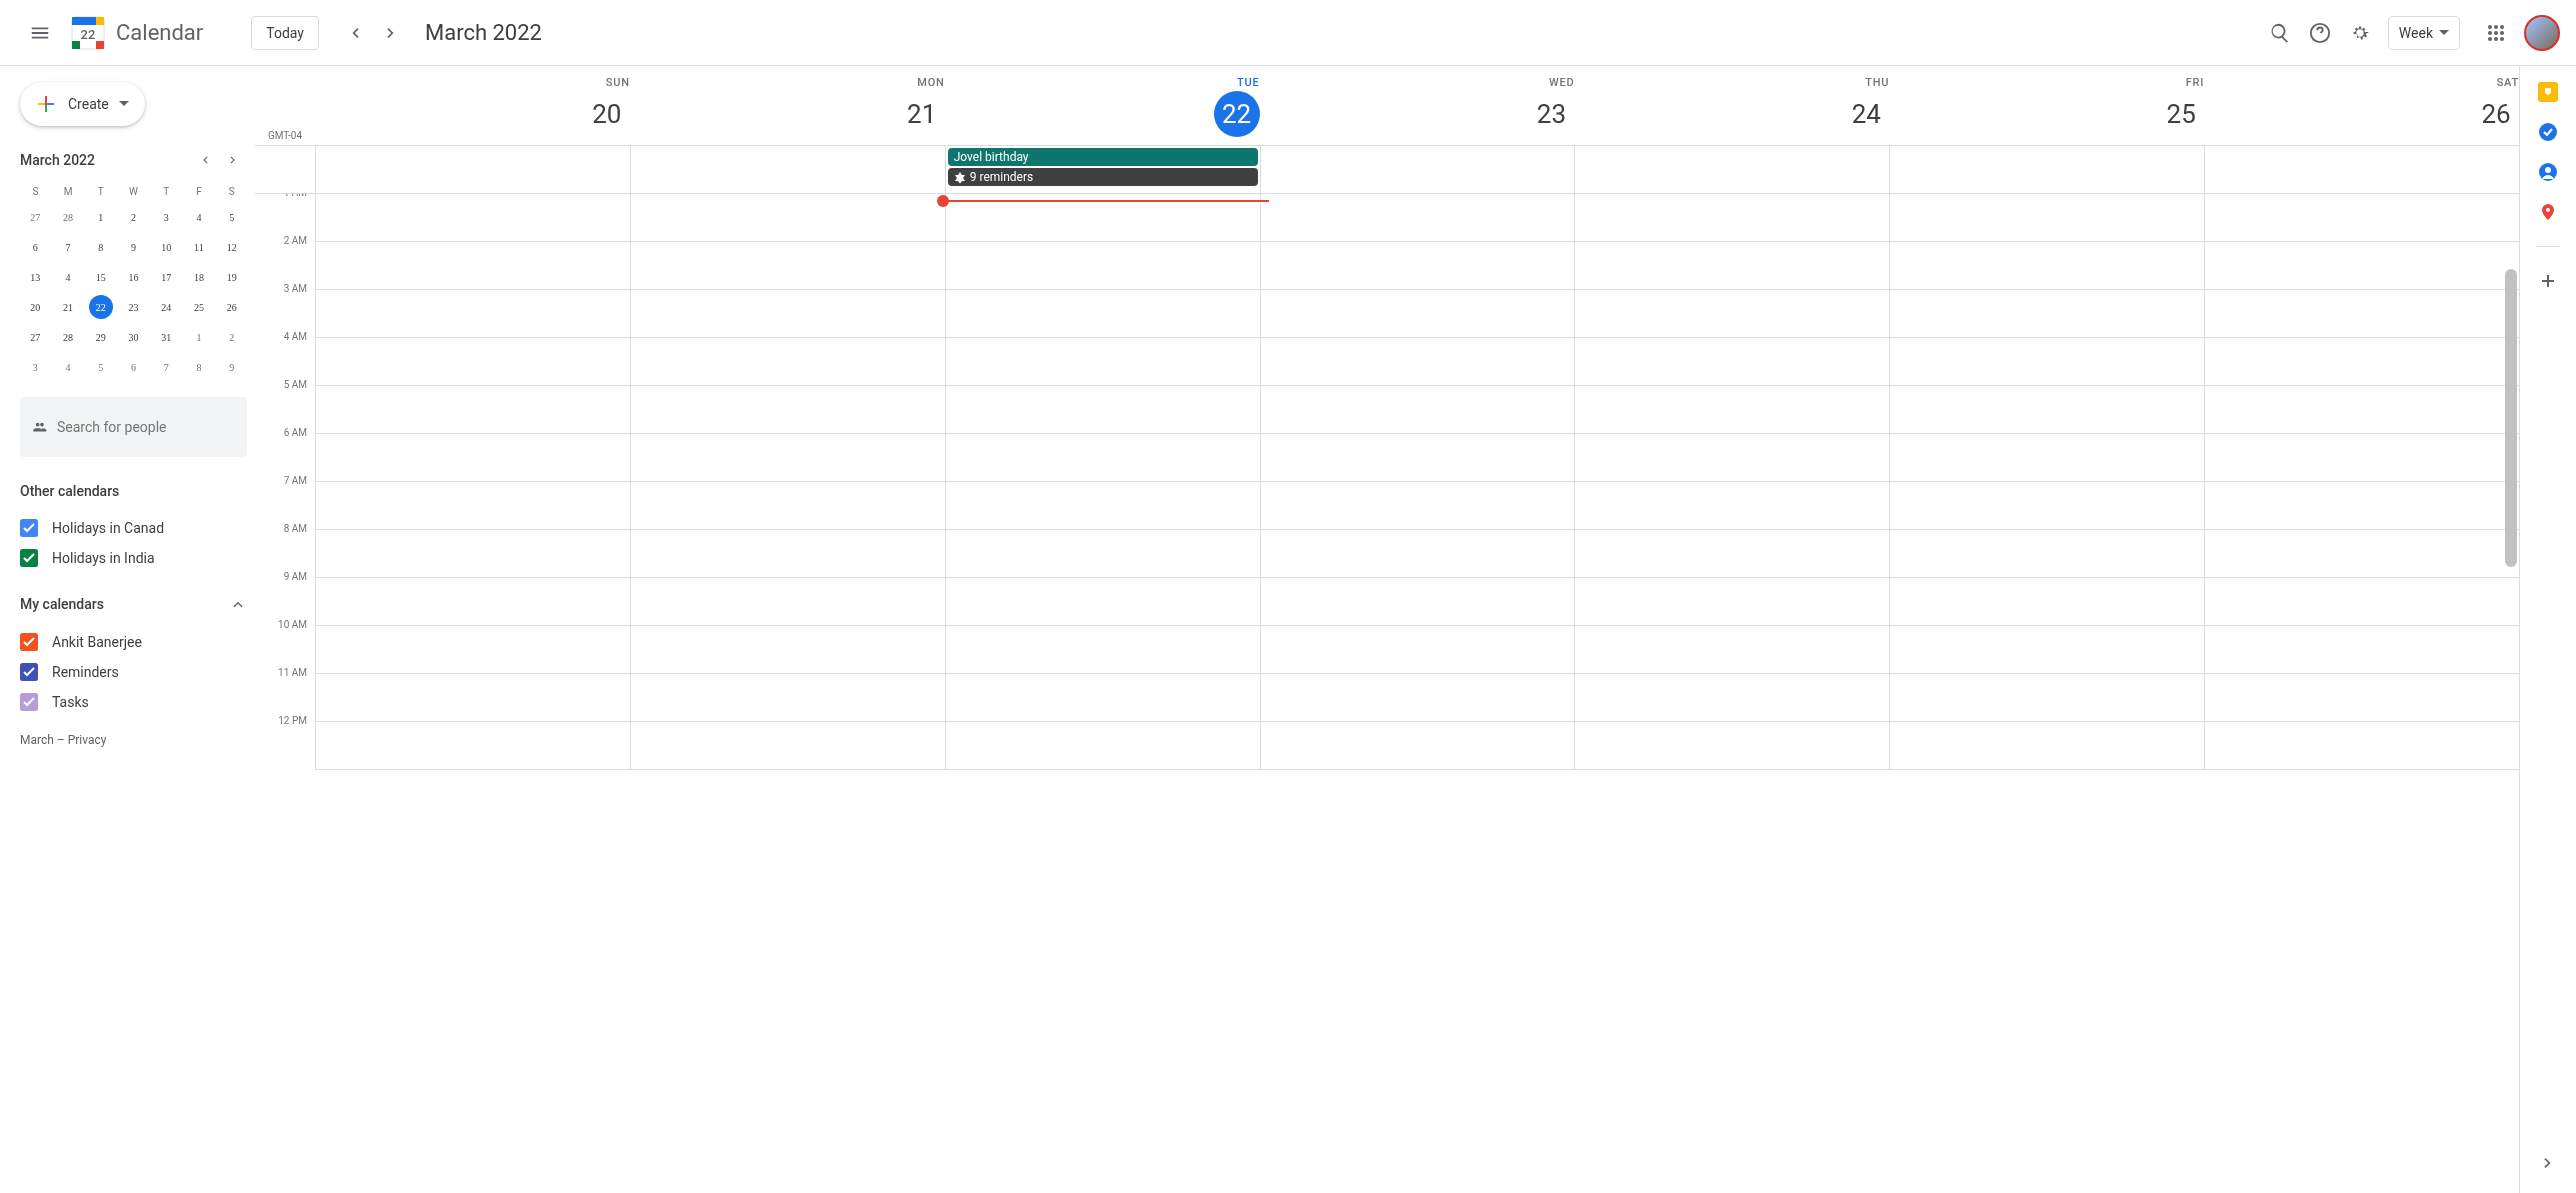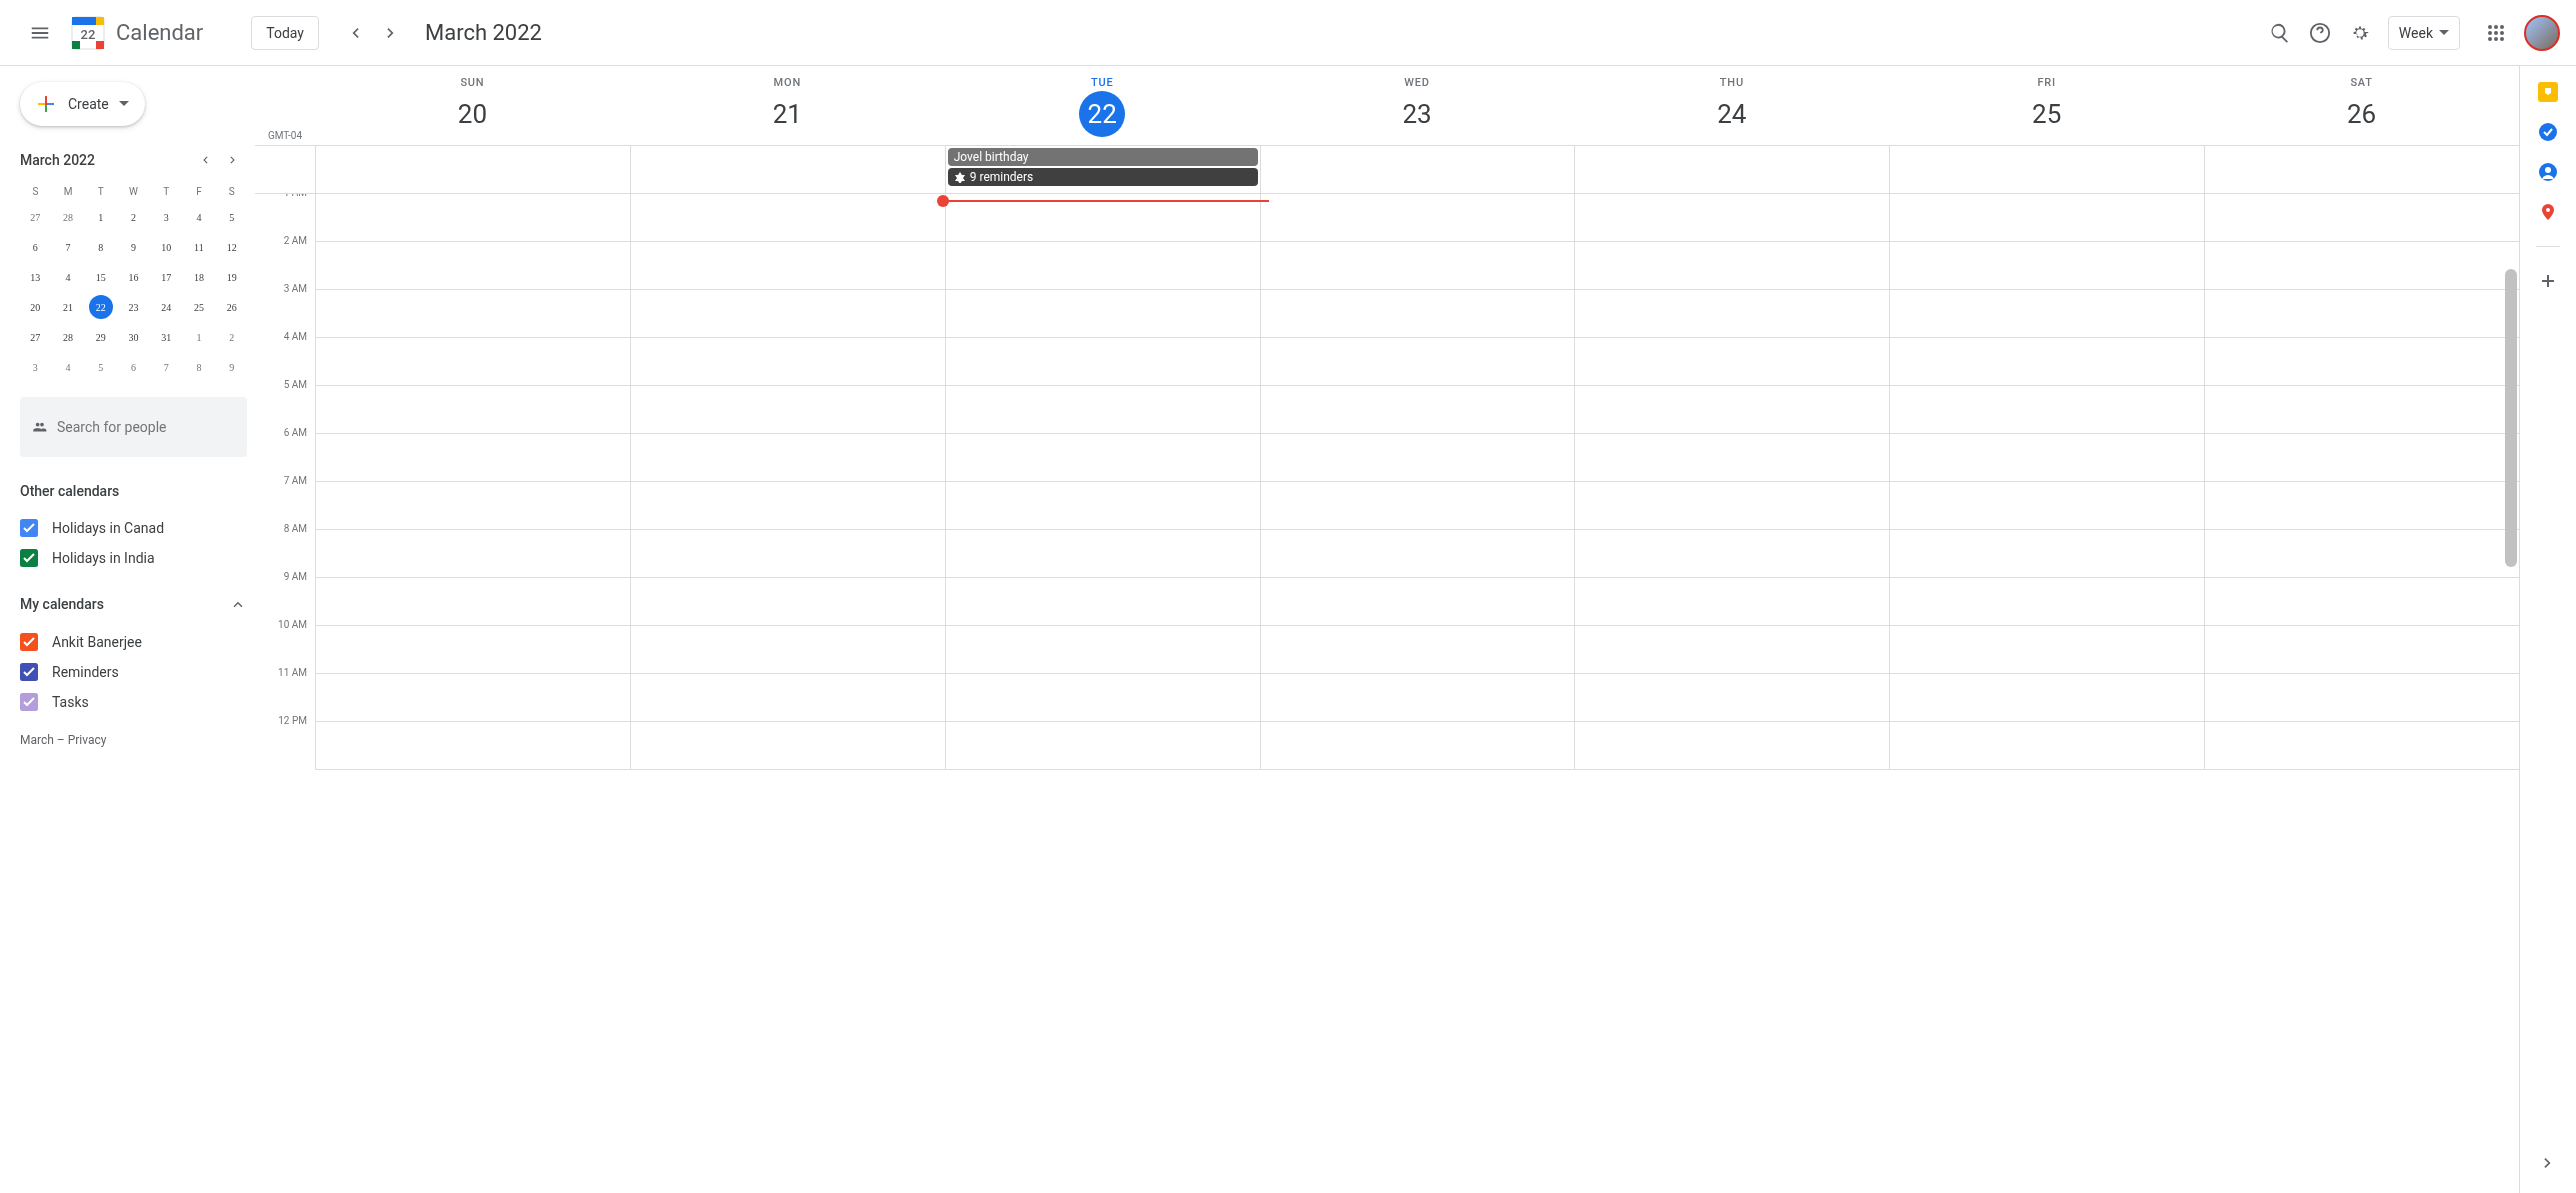--- a/index.html
+++ b/index.html
@@ -44,31 +44,31 @@
 .cal-item { display: flex; align-items: center; gap: 14px; padding: 6px 0; font-size: 14px; color: #3c4043; }
 .checkbox { width: 18px; height: 18px; border-radius: 2.5px; display: flex; align-items: center; justify-content: center; color: #fff; }
 .checkbox svg { width: 14px; height: 14px; }
 
 .footer-links { margin-top: 16px; font-size: 12px; color: #5f6368; }
 
 .main { flex: 1; display: flex; }
 .calendar-area { flex: 1; display: flex; flex-direction: column; border-right: 1px solid #dadce0; position: relative; }
 .week-header { display: flex; border-bottom: 1px solid #dadce0; padding-top: 10px; }
 .time-gutter-header { width: 60px; font-size: 10px; color: #70757a; display: flex; align-items: flex-end; justify-content: center; padding-bottom: 4px; }
-.day-header { flex: 1; text-align: center; padding-bottom: 8px; }
+.day-header { flex: 1; text-align: right; padding-bottom: 8px; }
 .day-name { font-size: 11px; color: #70757a; letter-spacing: 0.8px; font-weight: 500; }
 .day-name.today { color: #1a73e8; }
 .day-num { font-size: 26px; color: #3c4043; margin-top: 2px; display: inline-flex; width: 46px; height: 46px; align-items: center; justify-content: center; border-radius: 50%; }
 .day-num.today { background: #1a73e8; color: #fff; }
 
 .allday-row { display: flex; border-bottom: 1px solid #dadce0; min-height: 48px; }
 .allday-gutter { width: 60px; }
 .allday-cell { flex: 1; border-left: 1px solid #dadce0; padding: 2px; position: relative; }
 .event-chip { font-size: 12px; color: #fff; border-radius: 4px; padding: 2px 6px; margin-bottom: 2px; display: flex; align-items: center; gap: 4px; cursor: pointer; }
-.event-chip.birthday { background: #737373; }
+.event-chip.birthday { background: #0f766e; }
 .event-chip.reminder { background: #404040; }
 
 .time-grid { flex: 1; overflow-y: auto; position: relative; }
 .time-grid-inner { display: flex; position: relative; }
 .time-labels { width: 60px; }
 .time-row { height: 48px; position: relative; }
 .time-label { position: absolute; top: -7px; right: 8px; font-size: 10px; color: #70757a; }
 .day-columns { flex: 1; display: flex; position: relative; }
 .day-col { flex: 1; border-left: 1px solid #dadce0; }
 .hour-cell { height: 48px; border-bottom: 1px solid #dadce0; }

